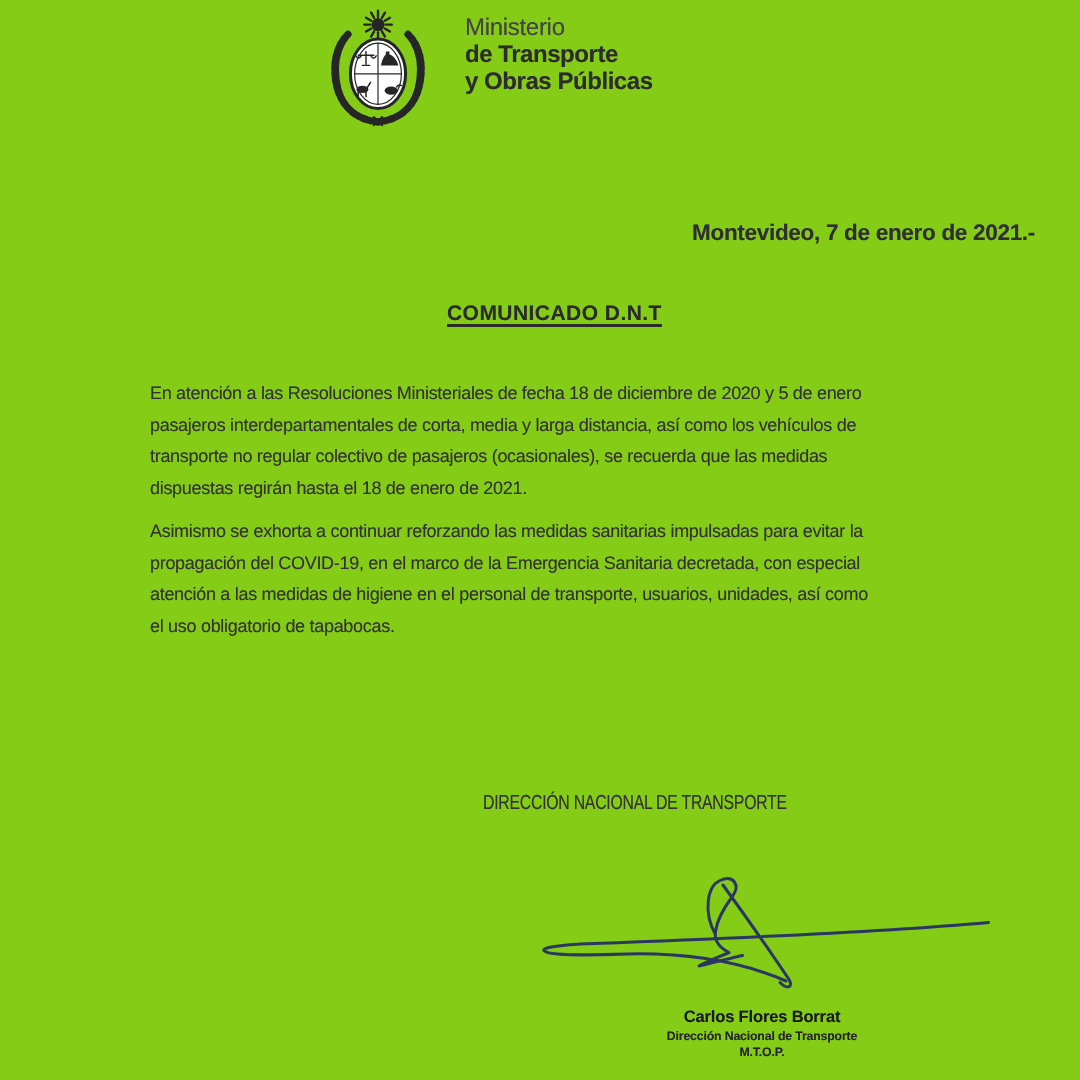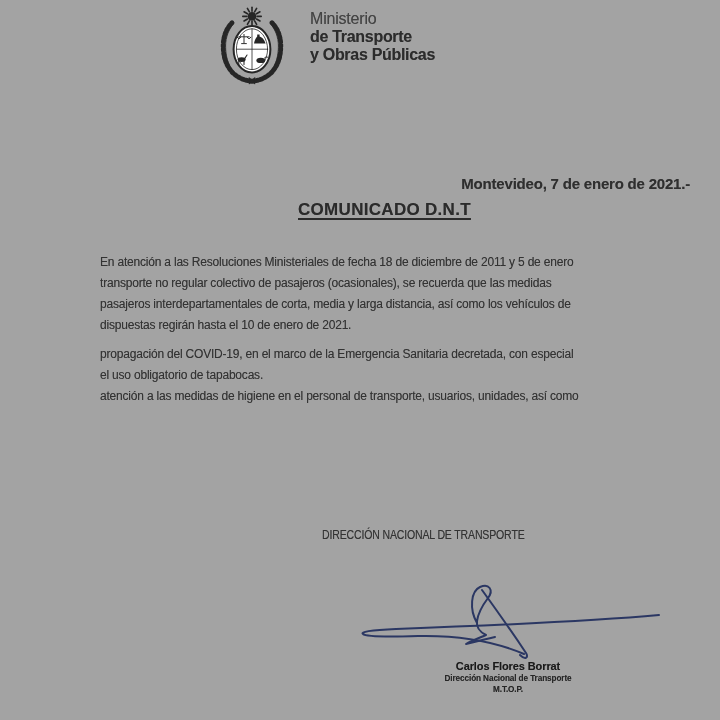--- a/index.html
+++ b/index.html
@@ -1,44 +1,44 @@
 <!DOCTYPE html>
 <html><head>
 <meta charset="utf-8">
 <style>
   html,body{margin:0;padding:0;background:#ffffff;}
   .page{
-    position:relative;width:720px;height:720px;background:#a3a3a3;
+    position:relative;width:720px;height:720px;background:#84cc16;
     font-family:"Liberation Sans",sans-serif;color:#343434;overflow:hidden;
     text-shadow:0 0 .35px rgba(60,60,60,.5);
   }
   
   .emblem{position:absolute;left:212px;top:4px;}
   .ministry{position:absolute;left:310px;top:10px;font-size:16px;line-height:18px;
     color:#444;letter-spacing:-.2px;}
   .ministry .bold{font-weight:700;color:#2c2c2c;letter-spacing:-.3px;}
   
   .dateline{position:absolute;top:147px;right:30px;font-size:15px;font-weight:700;
-    color:#2f2f2f;letter-spacing:-.2px;white-space:nowrap;margin-top:28px;}
+    color:#2f2f2f;letter-spacing:-.2px;white-space:nowrap;}
   
-  .doc-title{position:absolute;left:298px;top:200px;font-size:17px;font-weight:700;
+  .doc-title{position:absolute;left:298px;top:200px;font-size:14px;font-weight:700;
     color:#2b2b2b;text-decoration:underline;text-underline-offset:3px;
     text-decoration-thickness:1.5px;letter-spacing:.3px;white-space:nowrap;}
   
   .body-text{position:absolute;left:100px;top:252px;font-size:12px;line-height:21px;
     letter-spacing:-.2px;color:#333;}
   .body-text .para + .para{margin-top:8px;}
   .body-text .line{white-space:nowrap;}
   
   .closing{position:absolute;left:322px;top:527px;font-size:13.5px;color:#333;
     transform:scaleX(.78);transform-origin:0 0;white-space:nowrap;letter-spacing:-.2px;}
   
   .signature-svg{position:absolute;left:338px;top:582px;}
   .signer{position:absolute;left:408px;top:660px;width:200px;text-align:center;color:#1f1f1f;}
-  .signer .name{font-size:11px;font-weight:700;line-height:13px;letter-spacing:-.1px;color:#191919;}
+  .signer .name{font-size:11px;font-weight:700;line-height:13px;letter-spacing:-.1px;color:#191919;margin-top:12px;}
   .signer .role{font-size:8.2px;font-weight:700;line-height:11px;letter-spacing:-.1px;color:#262626;}
 </style>
 </head>
 <body>
 
 <div class="page">
 
   <div>
     <svg class="emblem" width="80" height="84" viewBox="0 0 100 104">
       <g stroke="#262626" fill="none" stroke-linecap="round">
@@ -98,29 +98,30 @@
       <div class="bold">y Obras Públicas</div>
     </div>
   </div>
 
   <div class="dateline">Montevideo, 7 de enero de 2021.-</div>
 
   <div class="doc-title">COMUNICADO D.N.T</div>
 
   <div class="body-text">
     <div class="para">
-        <div class="line">En atención a las Resoluciones Ministeriales de fecha 18 de diciembre de 2011 y 5 de enero</div>
+        <div class="line">En atención a las Resoluciones Ministeriales de fecha 18 de diciembre de 2020 y 5 de enero</div>
+        <div class="line">pasajeros interdepartamentales de corta, media y larga distancia, así como los vehículos de</div>
         <div class="line">transporte no regular colectivo de pasajeros (ocasionales), se recuerda que las medidas</div>
-        <div class="line">pasajeros interdepartamentales de corta, media y larga distancia, así como los vehículos de</div>
-        <div class="line">dispuestas regirán hasta el 10 de enero de 2021.</div>
+        <div class="line">dispuestas regirán hasta el 18 de enero de 2021.</div>
       </div>
     <div class="para">
+        <div class="line">Asimismo se exhorta a continuar reforzando las medidas sanitarias impulsadas para evitar la</div>
         <div class="line">propagación del COVID-19, en el marco de la Emergencia Sanitaria decretada, con especial</div>
+        <div class="line">atención a las medidas de higiene en el personal de transporte, usuarios, unidades, así como</div>
         <div class="line">el uso obligatorio de tapabocas.</div>
-        <div class="line">atención a las medidas de higiene en el personal de transporte, usuarios, unidades, así como</div>
       </div>
   </div>
 
   <div class="closing">DIRECCIÓN NACIONAL DE TRANSPORTE</div>
 
   <svg class="signature-svg" width="330" height="85" viewBox="0 0 330 85">
     <g fill="none" stroke-width="2" stroke-linecap="round" stroke-linejoin="round">
       <path d="M321,33 C255,39 140,44 58,47 C32,48 22,50 25,52 C28,55 48,55 80,54 C125,53 158,60 186,72" stroke="#2b3763"></path>
       <path d="M139,41 C131,27 133,9 142,5 C151,1 156,8 150,16 C144,24 140,32 139,39 C138,46 142,50 148,53 C141,56 133,59 128,62 C136,60 148,57 157,55" stroke="#2b3763"></path>
       <path d="M144,8 C157,26 174,50 188,71 C191,76 187,78 182,73" stroke="#2b3763"></path>

